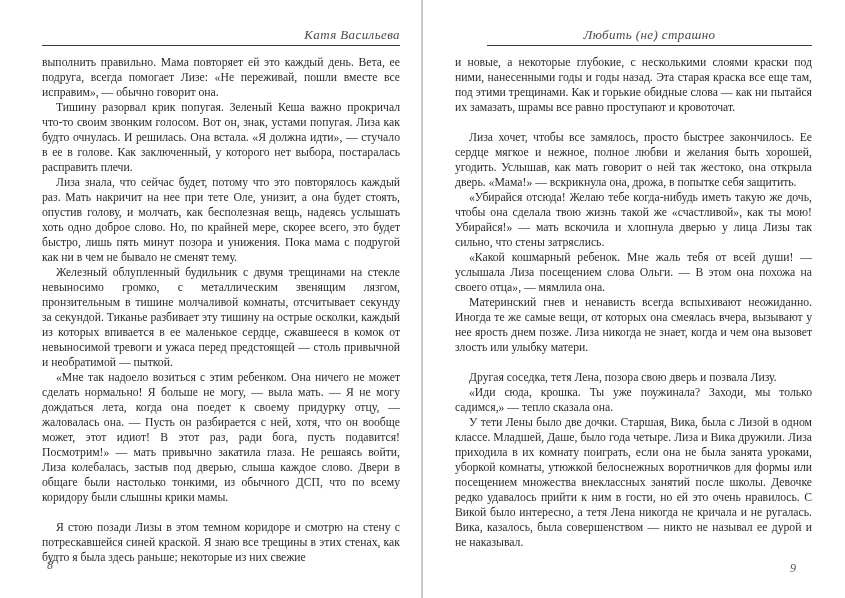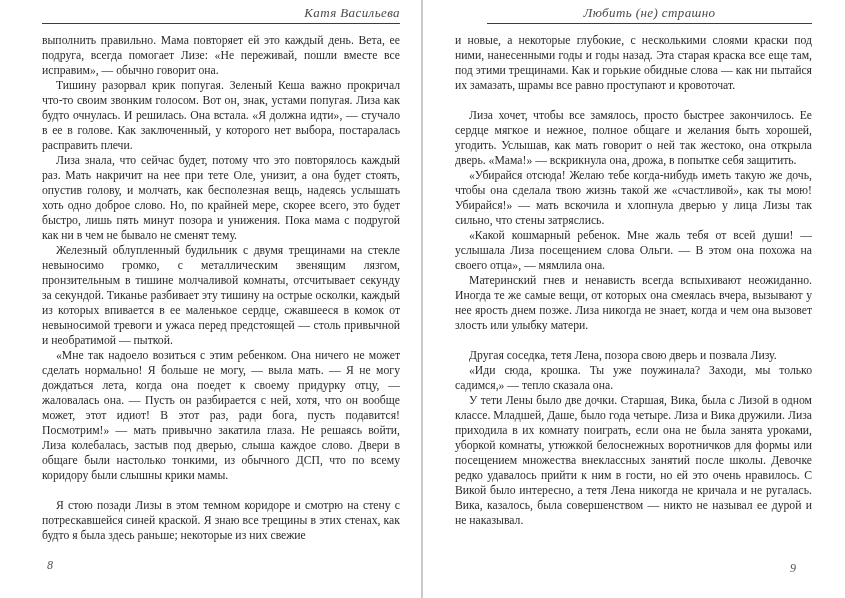--- a/index.html
+++ b/index.html
@@ -14,21 +14,21 @@
   .gutter-divider {
     position: absolute;
     left: 421px;
     top: 0;
     width: 2px;
     height: 598px;
     background: #c9c9c9;
   }
   .page {
     position: absolute;
-    top: 4px;
+    top: 26px;
   }
   .page--left  { left: 42px;  width: 358px; }
   .page--right { left: 455px; width: 357px; }
 
   .page-header {
     font-style: italic;
     font-size: 13px;
     letter-spacing: 0.4px;
     color: #4a4a4a;
     height: 18px;
@@ -86,21 +86,21 @@
       </div>
   </div>
 
   <div class="gutter-divider"></div>
 
   <div class="page page--right">
     <div class="page-header">Любить (не) страшно</div>
     <hr class="page-rule">
     <div class="page-body">
         <p class="para">и новые, а некоторые глубокие, с несколькими слоями краски под ними, нанесенными годы и годы назад. Эта старая краска все еще там, под этими трещинами. Как и горькие обидные слова — как ни пытайся их замазать, шрамы все равно проступают и кровоточат.</p>
-        <p class="para indent break">Лиза хочет, чтобы все замялось, просто быстрее закончилось. Ее сердце мягкое и нежное, полное общаге и желания быть хорошей, угодить. Услышав, как мать говорит о ней так жестоко, она открыла дверь. «Мама!» — вскрикнула она, дрожа, в попытке себя защитить.</p>
+        <p class="para indent break">Лиза хочет, чтобы все замялось, просто быстрее закончилось. Ее сердце мягкое и нежное, полное любви и желания быть хорошей, угодить. Услышав, как мать говорит о ней так жестоко, она открыла дверь. «Мама!» — вскрикнула она, дрожа, в попытке себя защитить.</p>
         <p class="para indent">«Убирайся отсюда! Желаю тебе когда-нибудь иметь такую же дочь, чтобы она сделала твою жизнь такой же «счастливой», как ты мою! Убирайся!» — мать вскочила и хлопнула дверью у лица Лизы так сильно, что стены затряслись.</p>
         <p class="para indent">«Какой кошмарный ребенок. Мне жаль тебя от всей души! — услышала Лиза посещением слова Ольги. — В этом она похожа на своего отца», — мямлила она.</p>
         <p class="para indent">Материнский гнев и ненависть всегда вспыхивают неожиданно. Иногда те же самые вещи, от которых она смеялась вчера, вызывают у нее ярость днем позже. Лиза никогда не знает, когда и чем она вызовет злость или улыбку матери.</p>
         <p class="para indent break">Другая соседка, тетя Лена, позора свою дверь и позвала Лизу.</p>
         <p class="para indent">«Иди сюда, крошка. Ты уже поужинала? Заходи, мы только садимся,» — тепло сказала она.</p>
         <p class="para indent">У тети Лены было две дочки. Старшая, Вика, была с Лизой в одном классе. Младшей, Даше, было года четыре. Лиза и Вика дружили. Лиза приходила в их комнату поиграть, если она не была занята уроками, уборкой комнаты, утюжкой белоснежных воротничков для формы или посещением множества внеклассных занятий после школы. Девочке редко удавалось прийти к ним в гости, но ей это очень нравилось. С Викой было интересно, а тетя Лена никогда не кричала и не ругалась. Вика, казалось, была совершенством — никто не называл ее дурой и не наказывал.</p>
       </div>
   </div>
 
   <div class="pagenum pagenum--left">8</div>

